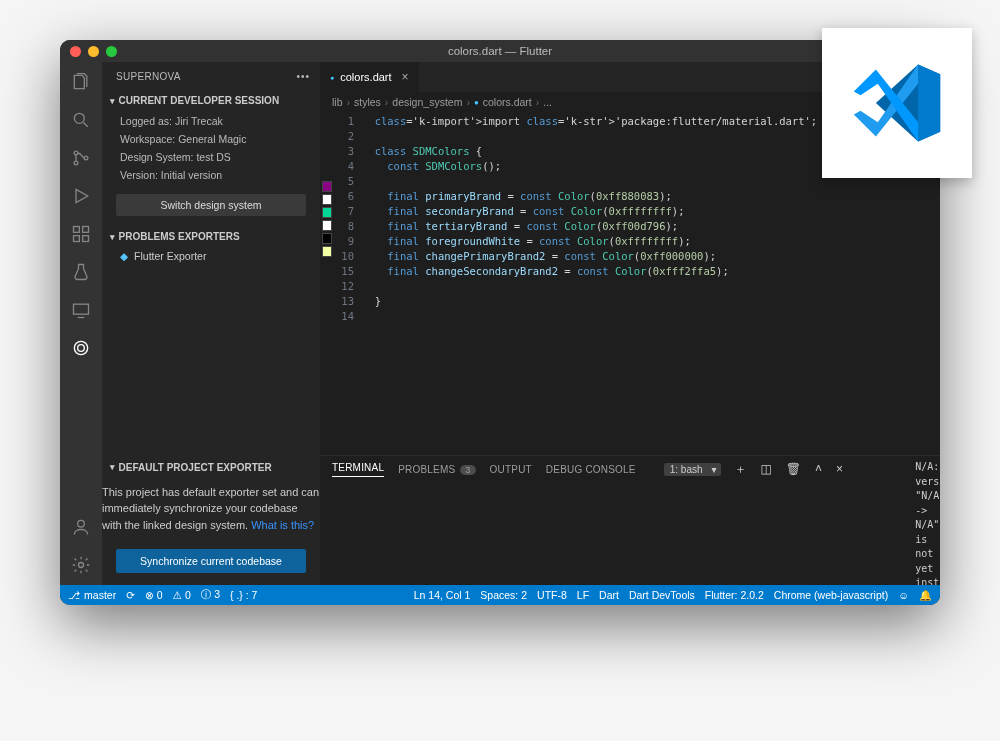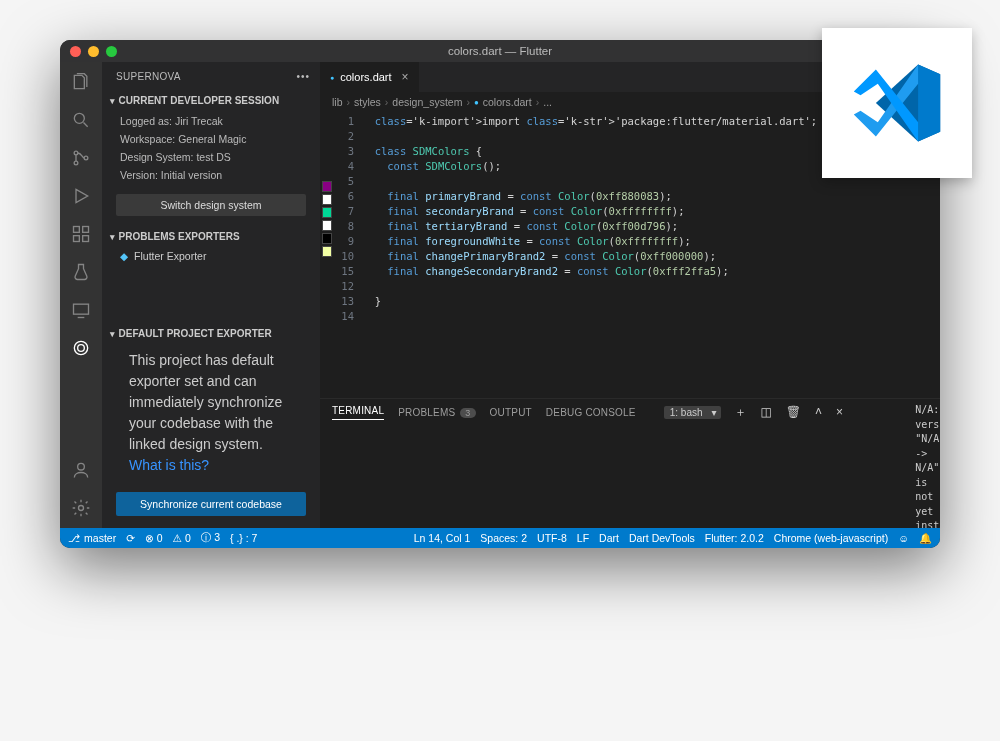--- a/index.html
+++ b/index.html
@@ -6,21 +6,21 @@
   body {
     width: 1000px; height: 741px;
     font-family: -apple-system, "Segoe UI", sans-serif;
     background: #f5f5f5;
     position: relative;
     overflow: hidden;
   }
   .window {
     position: absolute;
     left: 60px; top: 40px;
-    width: 880px; height: 508px;
+    width: 880px; height: 565px;
     background: #1e1e1e;
     border-radius: 10px;
     box-shadow: 0 20px 60px rgba(0,0,0,0.5);
     display: flex;
     flex-direction: column;
     overflow: hidden;
     font-size: 11px;
     color: #ccc;
   }
   
@@ -81,21 +81,21 @@
     margin: 4px 14px 10px; padding: 5px 0;
     background: #3a3a3a; color: #ddd; text-align: center;
     font-size: 10.5px; cursor: pointer; border-radius: 2px;
   }
   .exporter-item {
     display: flex; align-items: center; gap: 6px;
     padding: 3px 18px; color: #ccc; cursor: pointer; font-size: 10.5px;
   }
   .sidebar .fill { flex: 1; }
   .default-exp {
-    padding: 6px 27px 10px; color: #ccc; font-size: 14px; line-height: 1.5;
+    padding: 6px 0 10px; color: #ccc; font-size: 11px; line-height: 1.5;
   }
   .default-exp a { color: #3794ff; cursor: pointer; }
   .sync-btn {
     margin: 6px 14px 12px; padding: 6px 0;
     background: #0e639c; color: #fff; text-align: center;
     font-size: 10.5px; cursor: pointer; border-radius: 2px;
   }
 
   
   .main { flex: 1; display: flex; flex-direction: column; background: #1e1e1e; min-width: 0; }

